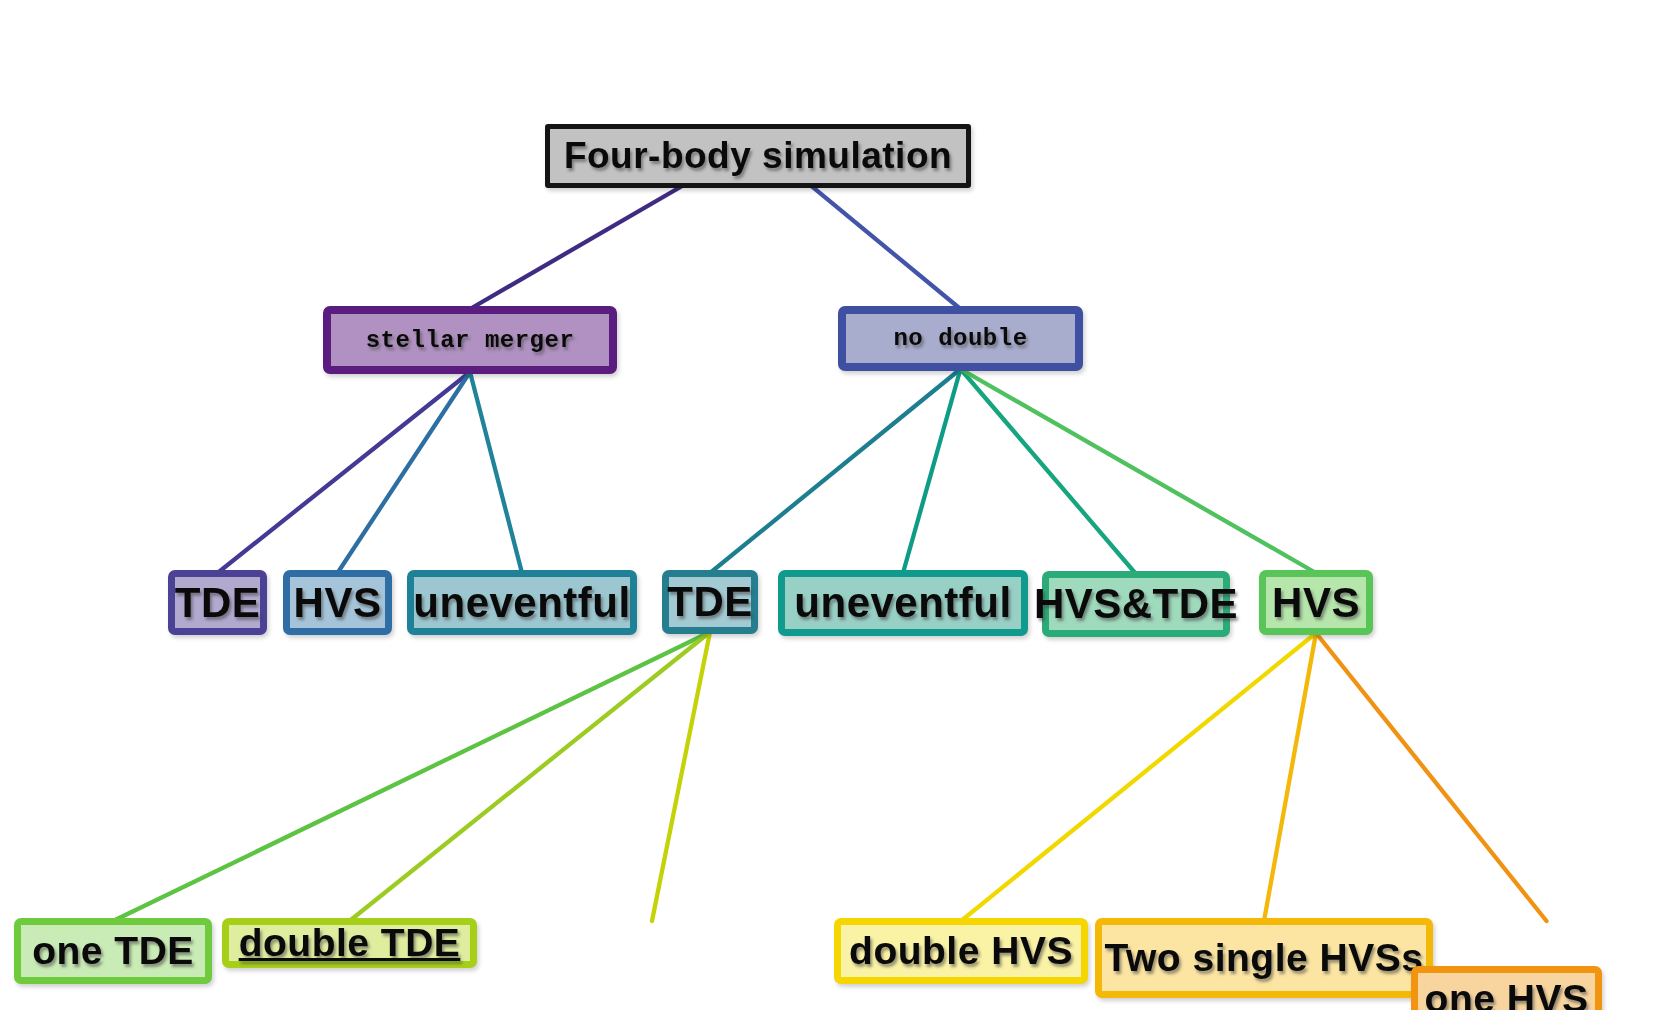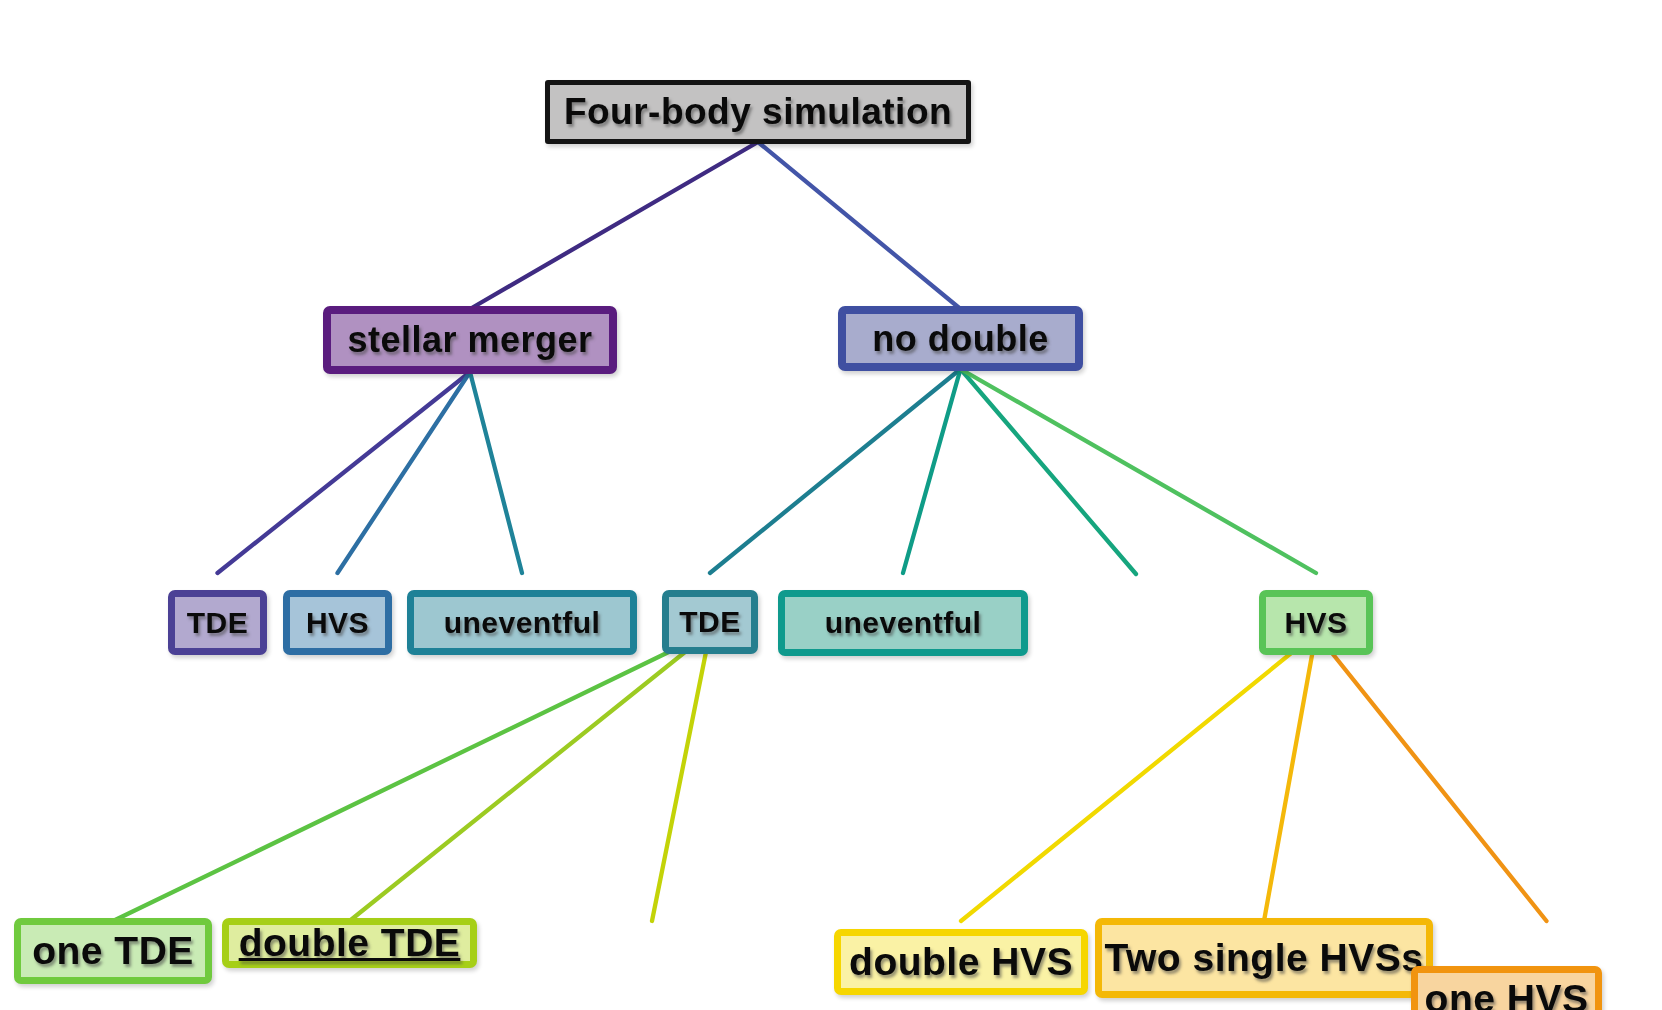--- a/index.html
+++ b/index.html
@@ -31,23 +31,23 @@
     justify-content: center;
     border-style: solid;
     border-radius: 7px;
     color: #0a0a0a;
     font-weight: bold;
     white-space: nowrap;
     text-shadow: 2px 3px 3px rgba(70,70,70,0.55);
     box-shadow: 2px 3px 4px rgba(0,0,0,0.18);
     letter-spacing: 0.5px;
   }
-  .node.l1 { border-width: 5px; font-size: 37px; border-radius: 3px; }
-  .node.l2 { border-width: 8px; font-size: 36px; }
-  .node.l3 { border-width: 7px; font-size: 30px; margin-top: 20px; }
+  .node.l1 { border-width: 5px; font-size: 37px; border-radius: 3px; margin-top: 44px; }
+  .node.l2 { border-width: 8px; font-size: 24px; font-family: Liberation Mono, monospace; }
+  .node.l3 { border-width: 7px; font-size: 42px; }
   .node.l4 { border-width: 7px; font-size: 39px; }
 </style>
 </head>
 <body>
 
 <div id="canvas">
   <svg id="edges" viewBox="0 0 1662 1010" xmlns="http://www.w3.org/2000/svg">
       <line x1="758" y1="142" x2="470" y2="309" stroke="#3f2b82" stroke-width="4.3" stroke-linecap="round"></line>
       <line x1="758" y1="142" x2="960.5" y2="309" stroke="#4355a8" stroke-width="4.3" stroke-linecap="round"></line>
       <line x1="470" y1="372" x2="217.5" y2="573" stroke="#443a96" stroke-width="4.3" stroke-linecap="round"></line>
@@ -82,30 +82,33 @@
     </div>
     <div class="node l3" style="left: 407px; top: 570px; width: 230px; height: 65px; background: rgb(157, 199, 208); border-color: rgb(30, 129, 151);">
       <span>uneventful</span>
     </div>
     <div class="node l3" style="left: 662px; top: 570px; width: 96px; height: 64px; background: rgb(163, 201, 210); border-color: rgb(37, 126, 142);">
       <span>TDE</span>
     </div>
     <div class="node l3" style="left: 778px; top: 570px; width: 250px; height: 66px; background: rgb(153, 208, 198); border-color: rgb(15, 154, 141);">
       <span>uneventful</span>
     </div>
+    <div class="node l3" style="left: 1042px; top: 571px; width: 188px; height: 66px; background: rgb(159, 218, 189); border-color: rgb(42, 171, 119);">
+      <span>HVS&amp;TDE</span>
+    </div>
     <div class="node l3" style="left: 1259px; top: 570px; width: 114px; height: 65px; background: rgb(183, 230, 172); border-color: rgb(89, 196, 87);">
       <span>HVS</span>
     </div>
     <div class="node l4" style="left: 14px; top: 918px; width: 198px; height: 66px; background: rgb(201, 235, 181); border-color: rgb(112, 202, 62);">
       <span>one TDE</span>
     </div>
     <div class="node l4" style="left: 222px; top: 918px; width: 255px; height: 50px; background: rgb(223, 237, 159); border-color: rgb(166, 207, 23); text-decoration: underline;">
       <span>double TDE</span>
     </div>
-    <div class="node l4" style="left: 834px; top: 918px; width: 254px; height: 66px; background: rgb(250, 242, 165); border-color: rgb(246, 214, 0); margin-top: 11px;">
+    <div class="node l4" style="left: 834px; top: 918px; width: 254px; height: 66px; background: rgb(250, 242, 165); border-color: rgb(246, 214, 0);">
       <span>double HVS</span>
     </div>
     <div class="node l4" style="left: 1095px; top: 918px; width: 338px; height: 80px; background: rgb(252, 229, 162); border-color: rgb(244, 184, 7);">
       <span>Two single HVSs</span>
     </div>
     <div class="node l4" style="left: 1411px; top: 918px; width: 191px; height: 66px; background: rgb(248, 213, 159); border-color: rgb(241, 148, 15); margin-top: 48px;">
       <span>one HVS</span>
     </div>
   </div>
 

